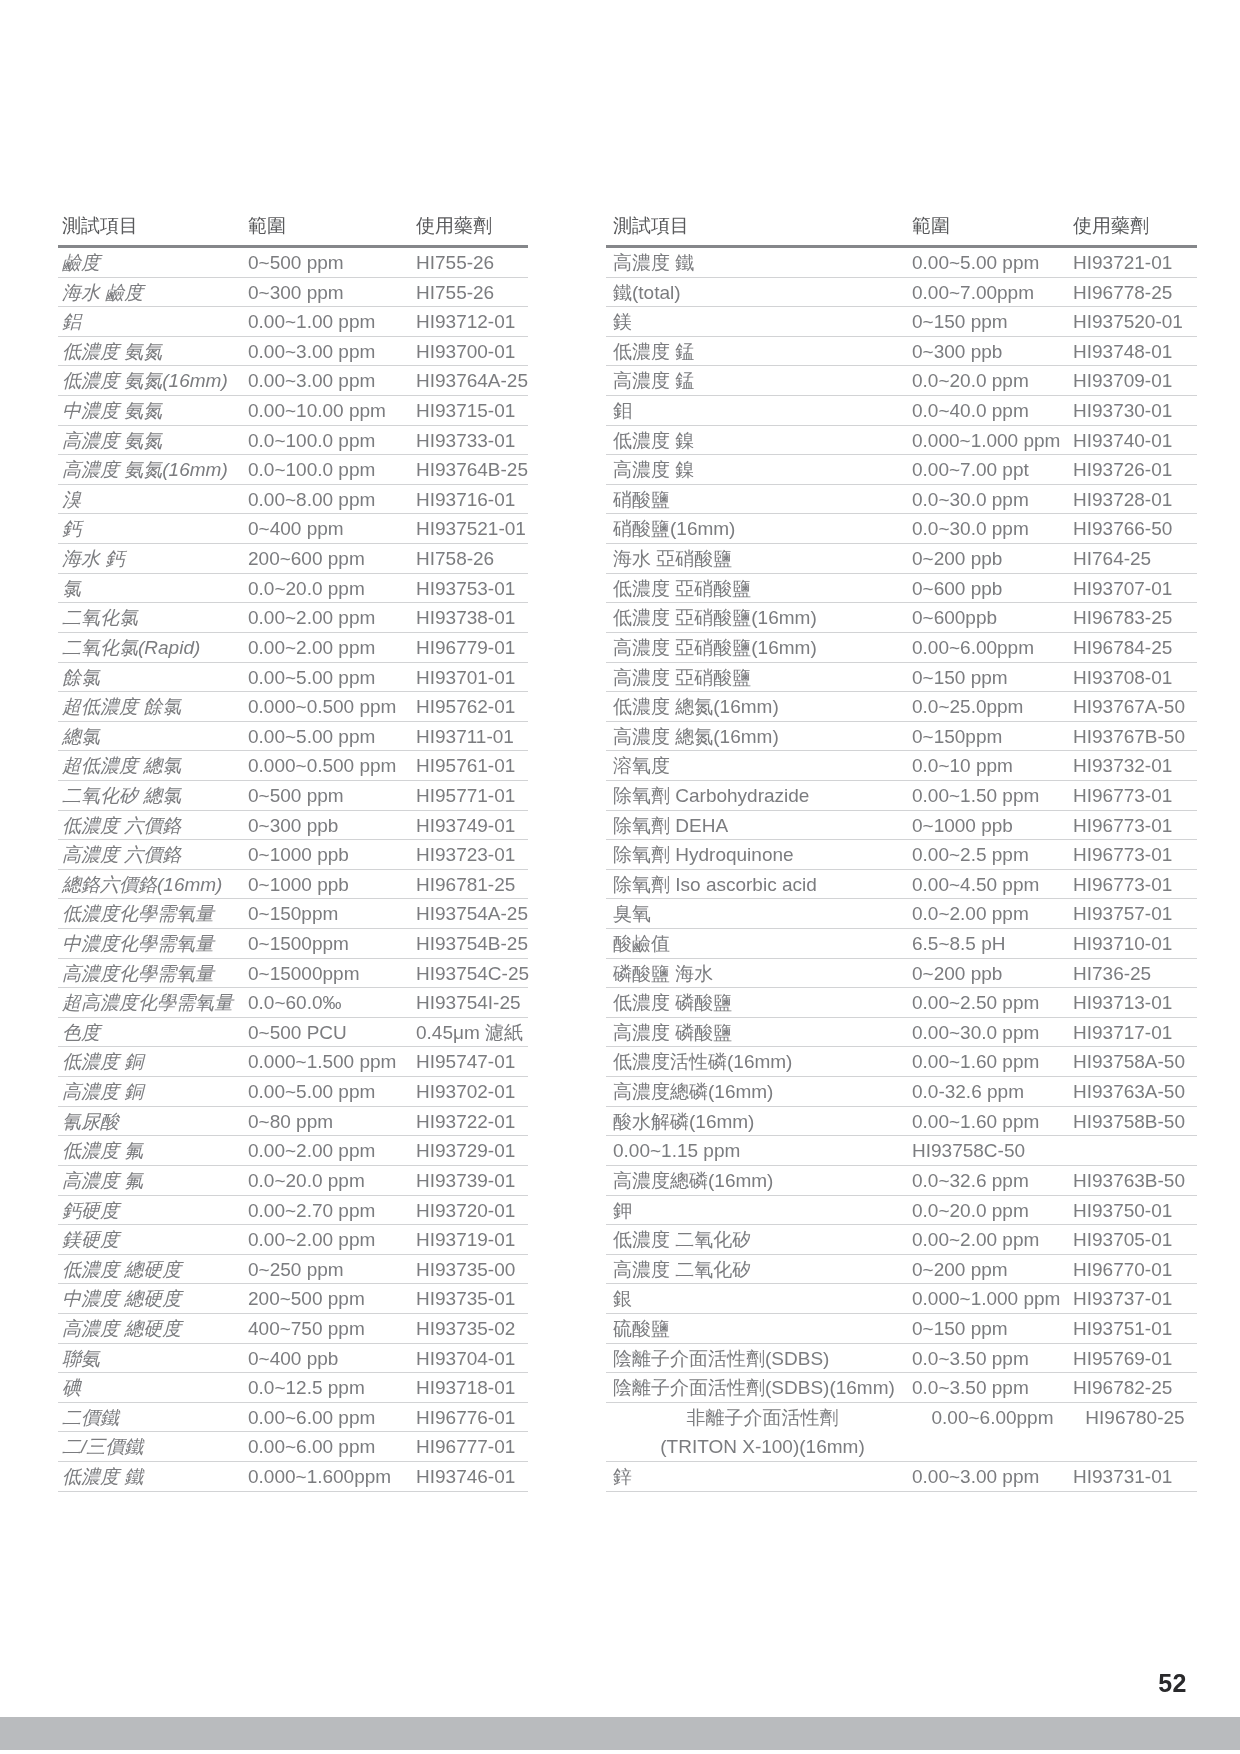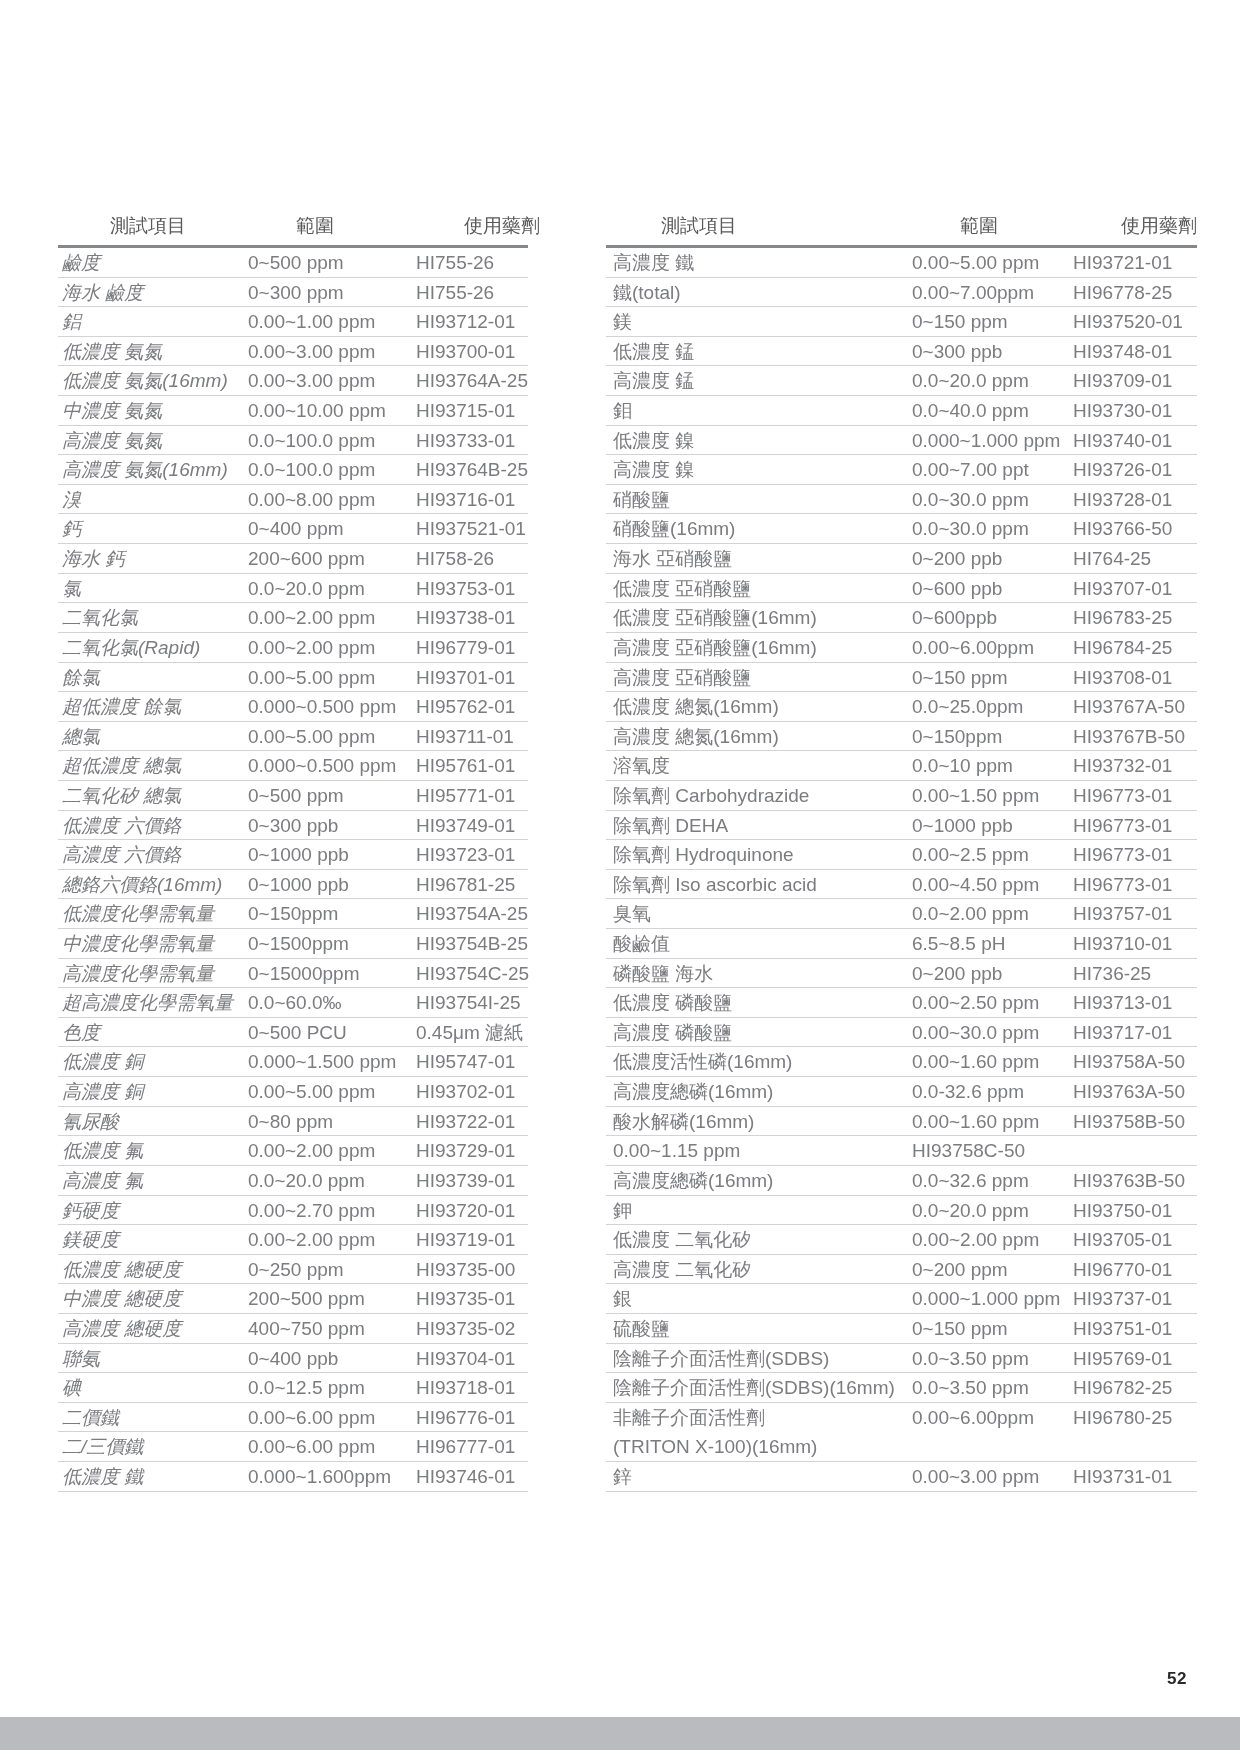--- a/index.html
+++ b/index.html
@@ -17,41 +17,41 @@
 
   .grid{display:grid;}
   .tbl-left .grid{grid-template-columns:190px 168px auto;}
   .tbl-right .grid{grid-template-columns:306px 161px auto;}
 
   .thead{
     height:27px;align-items:end;padding-bottom:6px;
     border-bottom:3px solid var(--rule,#85878a);
     color:var(--header-text,#58595b);font-size:19px;
   }
-  .hcell{white-space:nowrap;margin-left:48px;}
+  .hcell{white-space:nowrap;}
   .tbl-left .hcell:first-child{padding-left:4px;}
   .tbl-right .hcell:first-child{padding-left:7px;}
 
   .row{
     height:29.62px;box-sizing:border-box;
     border-bottom:1px solid var(--separator,#d2d3d5);
     color:var(--row-text,#7b7c7f);font-size:19px;
     align-items:center;
   }
   .row .cell{white-space:nowrap;overflow:visible;line-height:29.62px;height:29.62px;}
   .tbl-left .row .cell:first-child{padding-left:4px;font-style:italic;}
   .tbl-right .row .cell:first-child{padding-left:7px;}
 
-  .row.tall{height:59.24px;align-items:start;}
+  .row.tall{height:59.24px;align-items:start;text-align:center;}
   .row.tall .cell{height:auto;}
   .row.tall .cell .ln{line-height:29.62px;height:29.62px;white-space:nowrap;}
 
   .page-number{
     position:absolute;top:1669px;right:53px;
-    font-size:17px;font-weight:bold;color:var(--page-number,#29292b);
+    font-size:25px;font-weight:bold;color:var(--page-number,#29292b);
     letter-spacing:0.5px;
   }
   .footer-band{
     position:absolute;left:0;top:1717px;width:1240px;height:33px;
     background:var(--footer-band,#b9bbbe);
   }
 </style>
 </head>
 <body>
 

